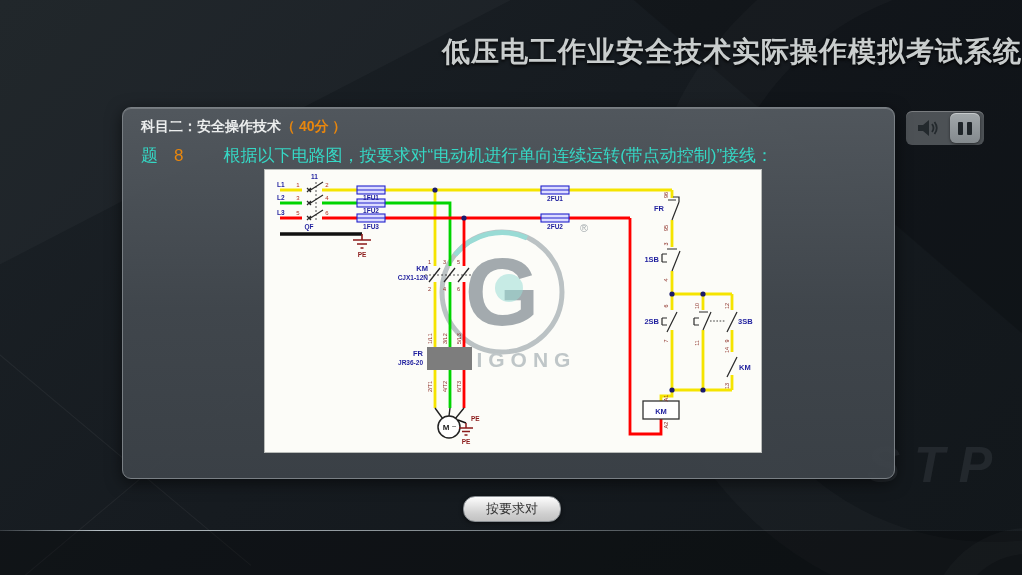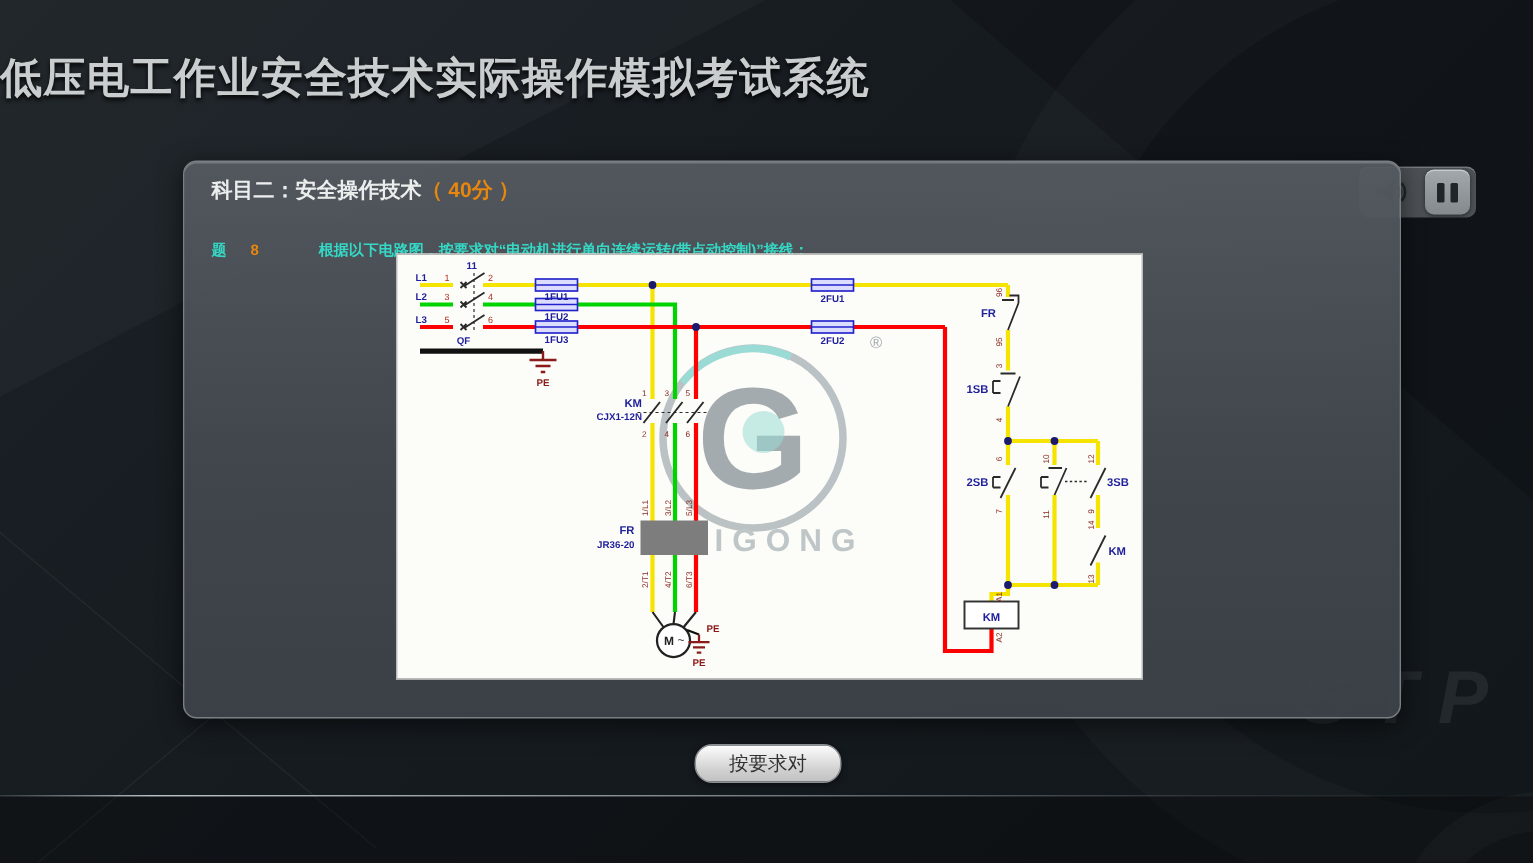--- a/index.html
+++ b/index.html
@@ -18,39 +18,39 @@
   .bg-line1,.bg-line2{position:absolute;height:1px;background:rgba(255,255,255,0.05);}
   .bg-line1{width:420px;left:-60px;top:470px;transform:rotate(-40deg);}
   .bg-line2{width:420px;left:-120px;top:430px;transform:rotate(40deg);}
   .stp{position:absolute;right:16px;top:436px;font-size:50px;font-style:italic;
     letter-spacing:14px;color:rgba(210,225,235,0.085);font-weight:bold;margin-left:40px;}
   .divider{position:absolute;left:0;right:0;top:530px;height:1px;
     background:linear-gradient(90deg,rgba(220,230,235,0.15),rgba(225,235,240,0.8) 10%,
       rgba(215,225,230,0.55) 45%,rgba(160,170,175,0.15) 78%,rgba(0,0,0,0));}
   .bottomstrip{position:absolute;left:0;right:0;top:531px;height:44px;background:rgba(0,0,0,0.28);}
   
-  .title{position:absolute;top:33px;left:0;width:100%;text-align:left;
+  .title{position:absolute;top:33px;left:0;width:100%;text-align:right;
     font-size:28px;font-weight:bold;letter-spacing:1px;color:#c9cdcd;
     text-shadow:0 2px 3px rgba(0,0,0,0.85);}
   
   .sound{position:absolute;left:906px;top:111px;width:78px;height:34px;border-radius:6px;
     background:rgba(150,156,160,0.45);box-shadow:inset 0 1px 0 rgba(255,255,255,0.25);}
   .pausekey{position:absolute;right:4px;top:2px;width:30px;height:30px;border-radius:6px;
     background:linear-gradient(180deg,#a2a8ab,#83898d);
     box-shadow:0 1px 3px rgba(0,0,0,0.5),inset 0 1px 0 rgba(255,255,255,0.4);
     display:flex;align-items:center;justify-content:center;gap:4px;}
   .pausekey .bar{width:5px;height:13px;background:#1f2529;border-radius:1px;}
   .spk{position:absolute;left:10px;top:7px;width:24px;height:20px;}
   
   .panel{position:absolute;left:122px;top:107px;width:771px;height:370px;border-radius:9px;
     background:linear-gradient(180deg,rgba(84,90,96,0.95),rgba(66,72,78,0.95) 55%,rgba(60,66,72,0.95));
-    border:1px solid #797f84;box-shadow:0 4px 16px rgba(0,0,0,0.55),inset 0 1px 0 rgba(255,255,255,0.2);padding-left:39px;}
+    border:1px solid #797f84;box-shadow:0 4px 16px rgba(0,0,0,0.55),inset 0 1px 0 rgba(255,255,255,0.2);}
   .subjline{position:absolute;left:18px;top:10px;font-size:14px;font-weight:bold;color:#eceeee;}
   .subjline .score{color:#e8860d;}
-  .qline{position:absolute;left:18px;top:52px;font-size:10px;font-weight:bold;color:#35d8c5;}
+  .qline{position:absolute;left:18px;top:36px;font-size:17px;font-weight:normal;color:#35d8c5;}
   .qline .qtag{margin-right:16px;}
   .qline .qnum{color:#e8860d;margin-right:40px;}
   .whitebox{position:absolute;left:141px;top:61px;width:496px;height:282px;background:#fcfcf8;
     border:1px solid #b9bcb9;box-sizing:content-box;}
   
   .donebtn{position:absolute;left:463px;top:496px;width:96px;height:24px;border-radius:12px;
     background:linear-gradient(180deg,#fdfdfd,#cfcfcf 70%,#c2c2c2);
     border:1px solid #8a8f93;box-shadow:0 1px 4px rgba(0,0,0,0.55);
     font-size:13px;color:#333;display:flex;align-items:center;justify-content:center;
     font-family:"Liberation Sans",sans-serif;cursor:pointer;}

